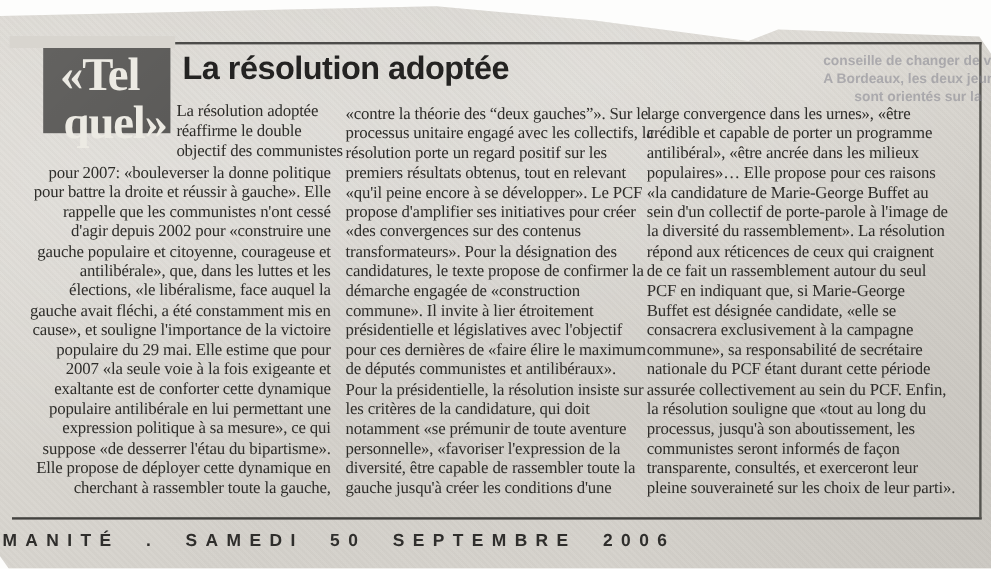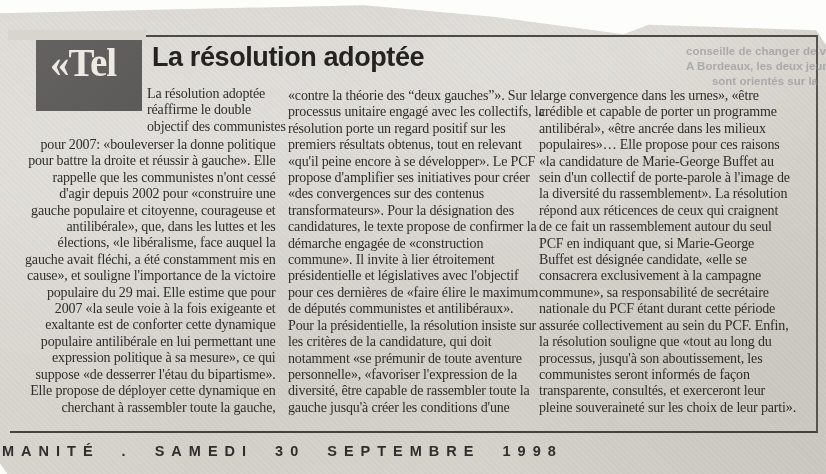--- a/index.html
+++ b/index.html
@@ -77,20 +77,21 @@
 
     <div id="article-border"></div>
     <div id="border-mask"></div>
 
     <div id="bleed">conseille de changer de vill
 A Bordeaux, les deux jeunes
 sont orientés sur la</div>
 
     <div id="logo">
       <span class="l1">«Tel</span>
+      <span class="l2">quel»</span>
     </div>
 
     <div id="title">La résolution adoptée</div>
 
     <div id="col1-intro" class="col">La résolution adoptée
 réaffirme le double
 objectif des communistes</div>
     <div id="col1-rest" class="col">pour 2007: «bouleverser la donne politique
 pour battre la droite et réussir à gauche». Elle
 rappelle que les communistes n'ont cessé
@@ -142,15 +143,15 @@
 consacrera exclusivement à la campagne
 commune», sa responsabilité de secrétaire
 nationale du PCF étant durant cette période
 assurée collectivement au sein du PCF. Enfin,
 la résolution souligne que «tout au long du
 processus, jusqu'à son aboutissement, les
 communistes seront informés de façon
 transparente, consultés, et exerceront leur
 pleine souveraineté sur les choix de leur parti».</div>
 
-    <div id="masthead">MANITÉ . SAMEDI 30 SEPTEMBRE 1998</div>
+    <div id="masthead">MANITÉ . SAMEDI 50 SEPTEMBRE 2006</div>
   </div>
 </div>
 
 </body></html>

